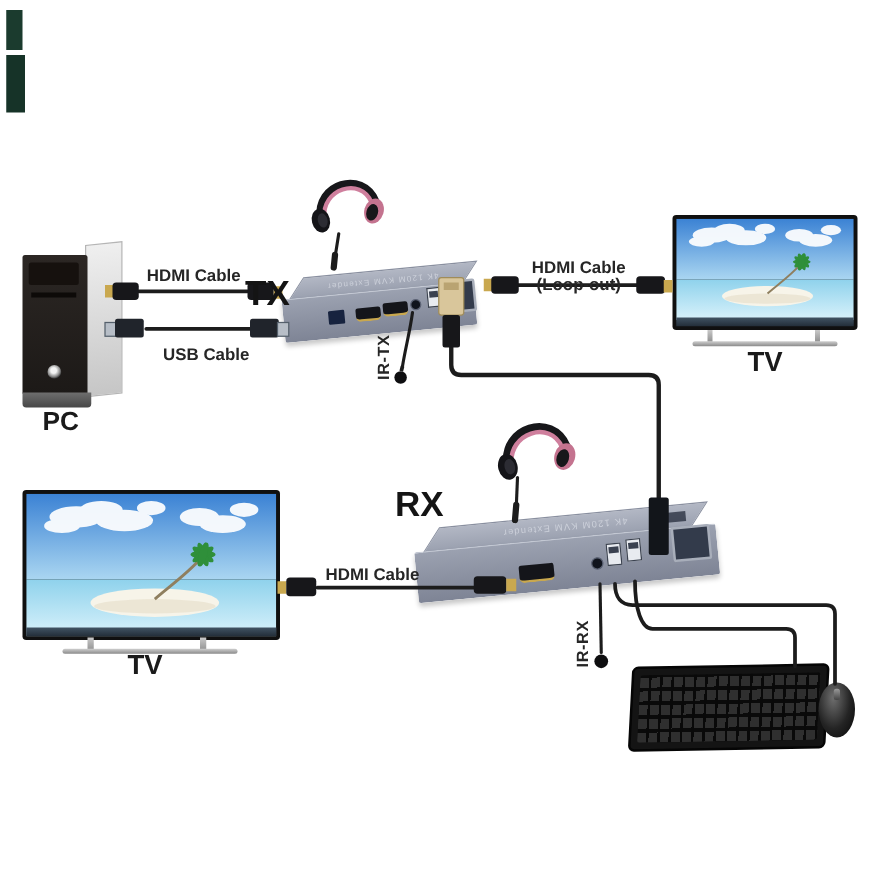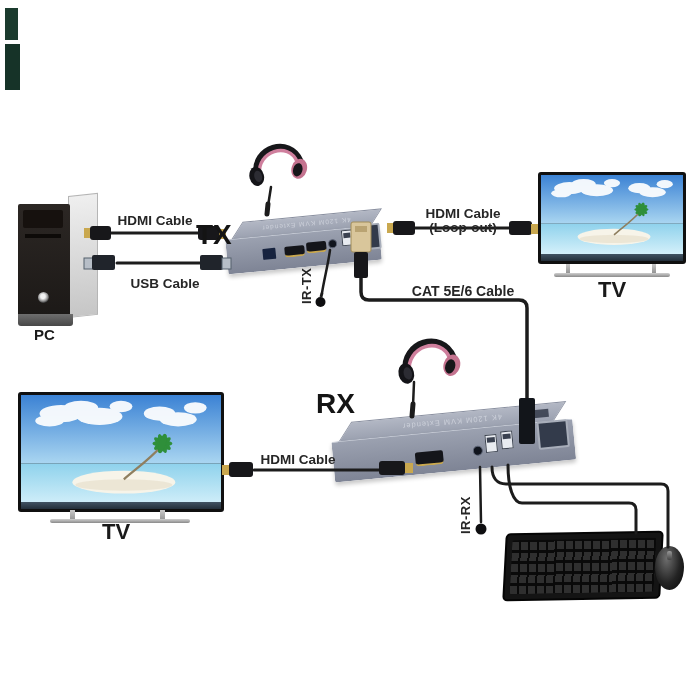--- a/index.html
+++ b/index.html
@@ -7,21 +7,21 @@
           font-family:"Liberation Sans",sans-serif;overflow:hidden;}
 
   
   .title{position:absolute;left:14px;top:106px;font-size:25px;font-weight:bold;
          color:#141414;letter-spacing:.5px;}
   .lbl{position:absolute;font-size:13.5px;font-weight:600;color:#262626;
        text-align:center;white-space:nowrap;z-index:6;}
   .biglbl{position:absolute;font-size:28px;font-weight:800;color:#141414;z-index:6;}
   .tvlbl{position:absolute;font-size:22px;font-weight:600;color:#1a1a1a;
          text-align:center;z-index:6;}
-  .pclbl{position:absolute;font-size:15px;font-weight:600;color:#1a1a1a;z-index:6;}
+  .pclbl{position:absolute;font-size:21px;font-weight:600;color:#1a1a1a;z-index:6;}
   .vlabel{position:absolute;writing-mode:vertical-rl;transform:rotate(180deg);
           font-size:13px;font-weight:600;color:#262626;letter-spacing:.5px;z-index:6;}
 
   
   .mark{position:absolute;z-index:1;}
   .mark1{left:5px;top:8px;width:13px;height:32px;background:#1b3b2e;}
   .mark2{left:5px;top:44px;width:15px;height:46px;background:#163328;}
 
   
   .pc{position:absolute;left:18px;top:196px;width:80px;height:132px;z-index:2;}
@@ -284,21 +284,20 @@
 
     <path d="M322 293 L321 297" stroke="#1c1c1c" stroke-width="3"></path>
     <circle cx="320.5" cy="302" r="5" fill="#0e0e10"></circle>
     <circle cx="481" cy="529" r="5.5" fill="#0e0e10"></circle>
   </svg>
 
   <div class="lbl" style="left:110px;top:213px;width:90px;">HDMI Cable</div>
   <div class="lbl" style="left:122px;top:244px;width:86px;margin-top:32px;">USB Cable</div>
   <div class="lbl" style="left:415px;top:206px;width:96px;">HDMI Cable</div>
   <div class="lbl" style="left:415px;top:220px;width:96px;">(Loop-out)</div>
-  <div class="lbl" style="left:398px;top:283px;width:130px;font-size:14px;">CAT 5E/6 Cable</div>
   <div class="lbl" style="left:253px;top:452px;width:90px;">HDMI Cable</div>
 
   <div class="biglbl" style="left:196px;top:175px;margin-top:44px;">TX</div>
   <div class="biglbl" style="left:316px;top:388px;">RX</div>
   <div class="pclbl" style="left:34px;top:326px;">PC</div>
   <div class="tvlbl" style="left:584px;top:277px;width:56px;">TV</div>
   <div class="tvlbl" style="left:88px;top:519px;width:56px;">TV</div>
 
   <div class="vlabel" style="left:299px;top:250px;height:54px;">IR-TX</div>
   <div class="vlabel" style="left:458px;top:478px;height:56px;">IR-RX</div>

